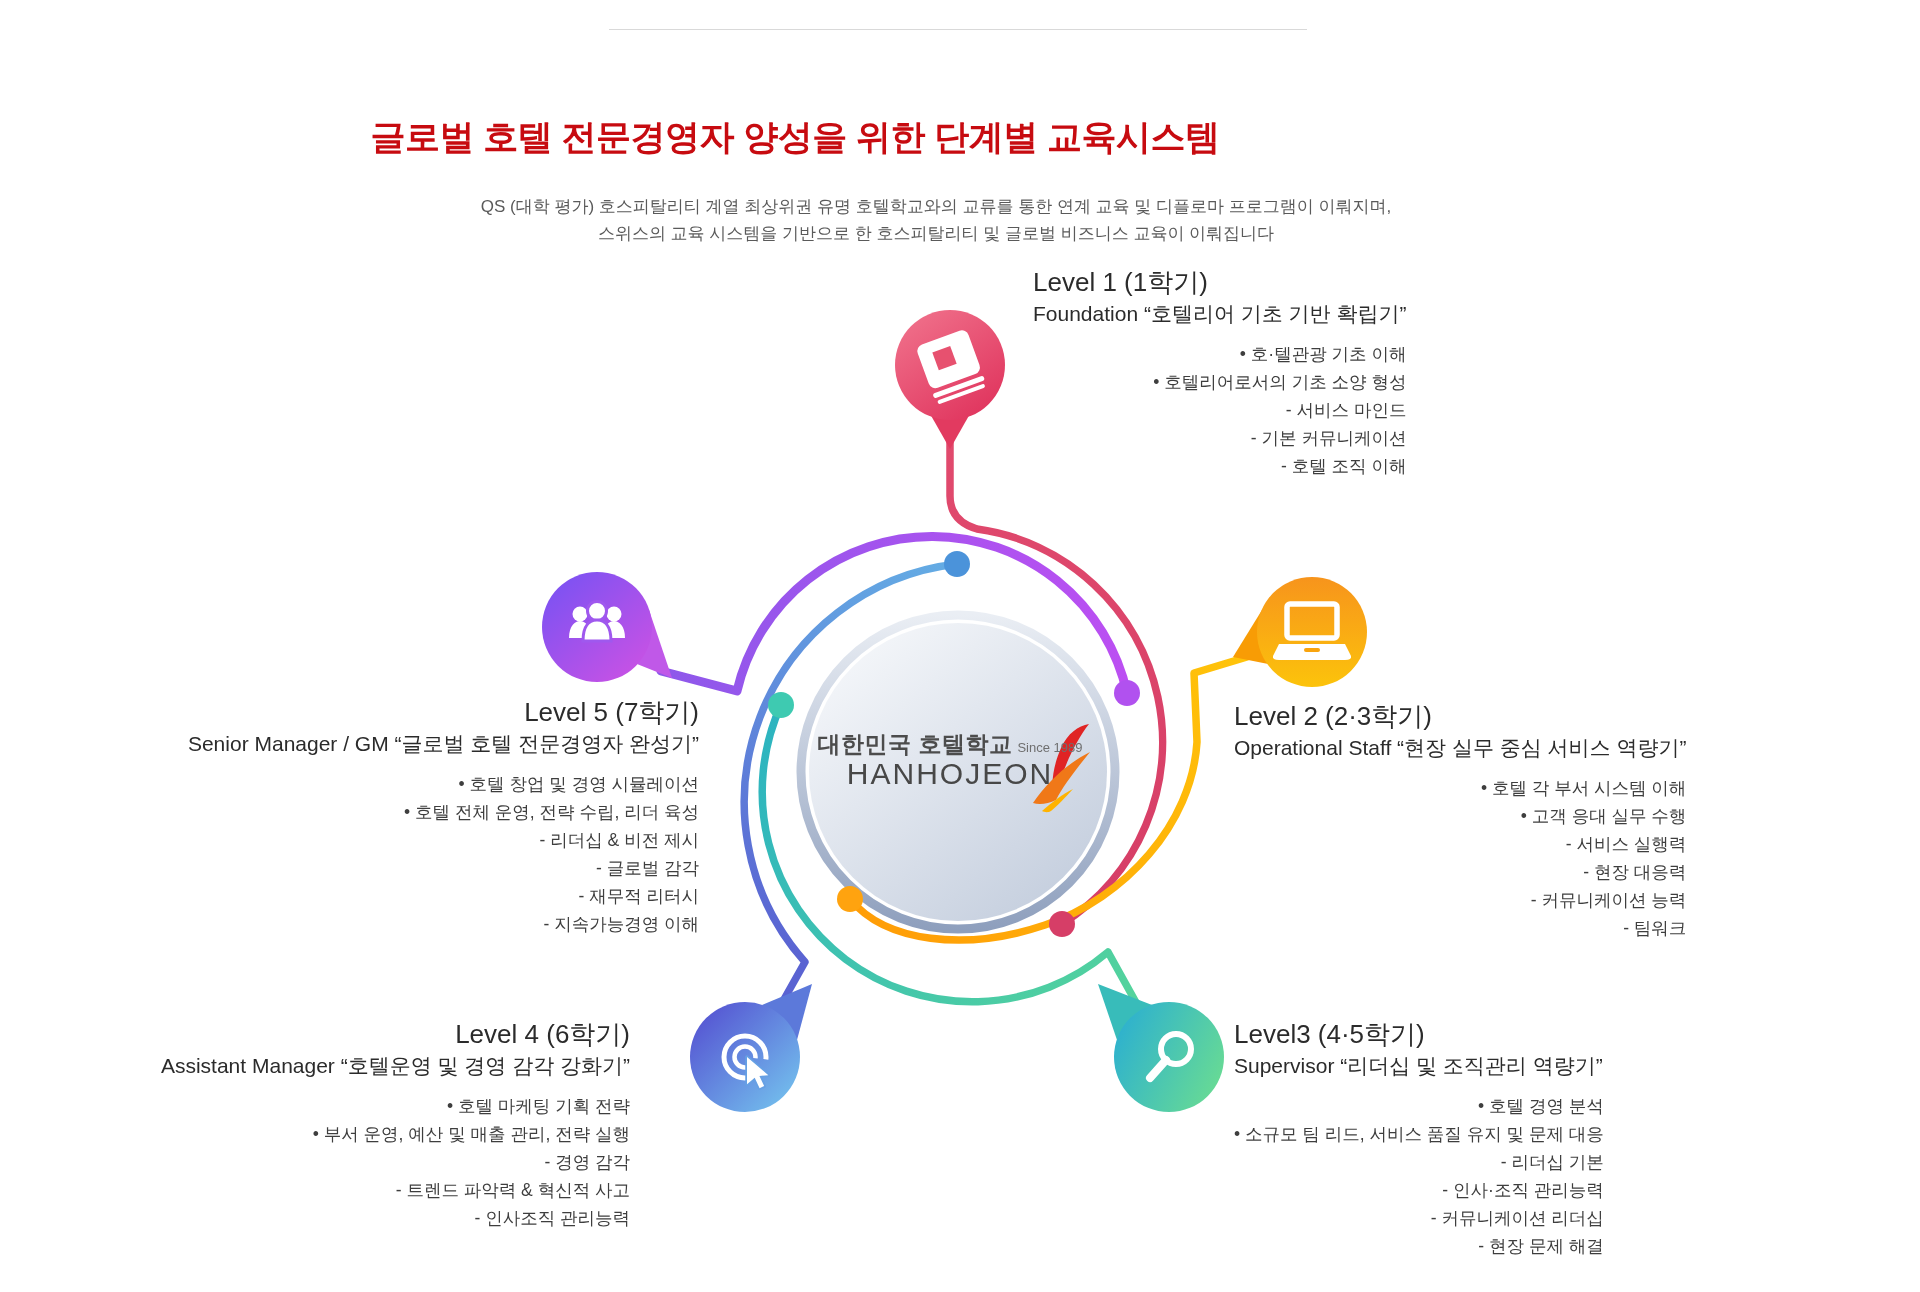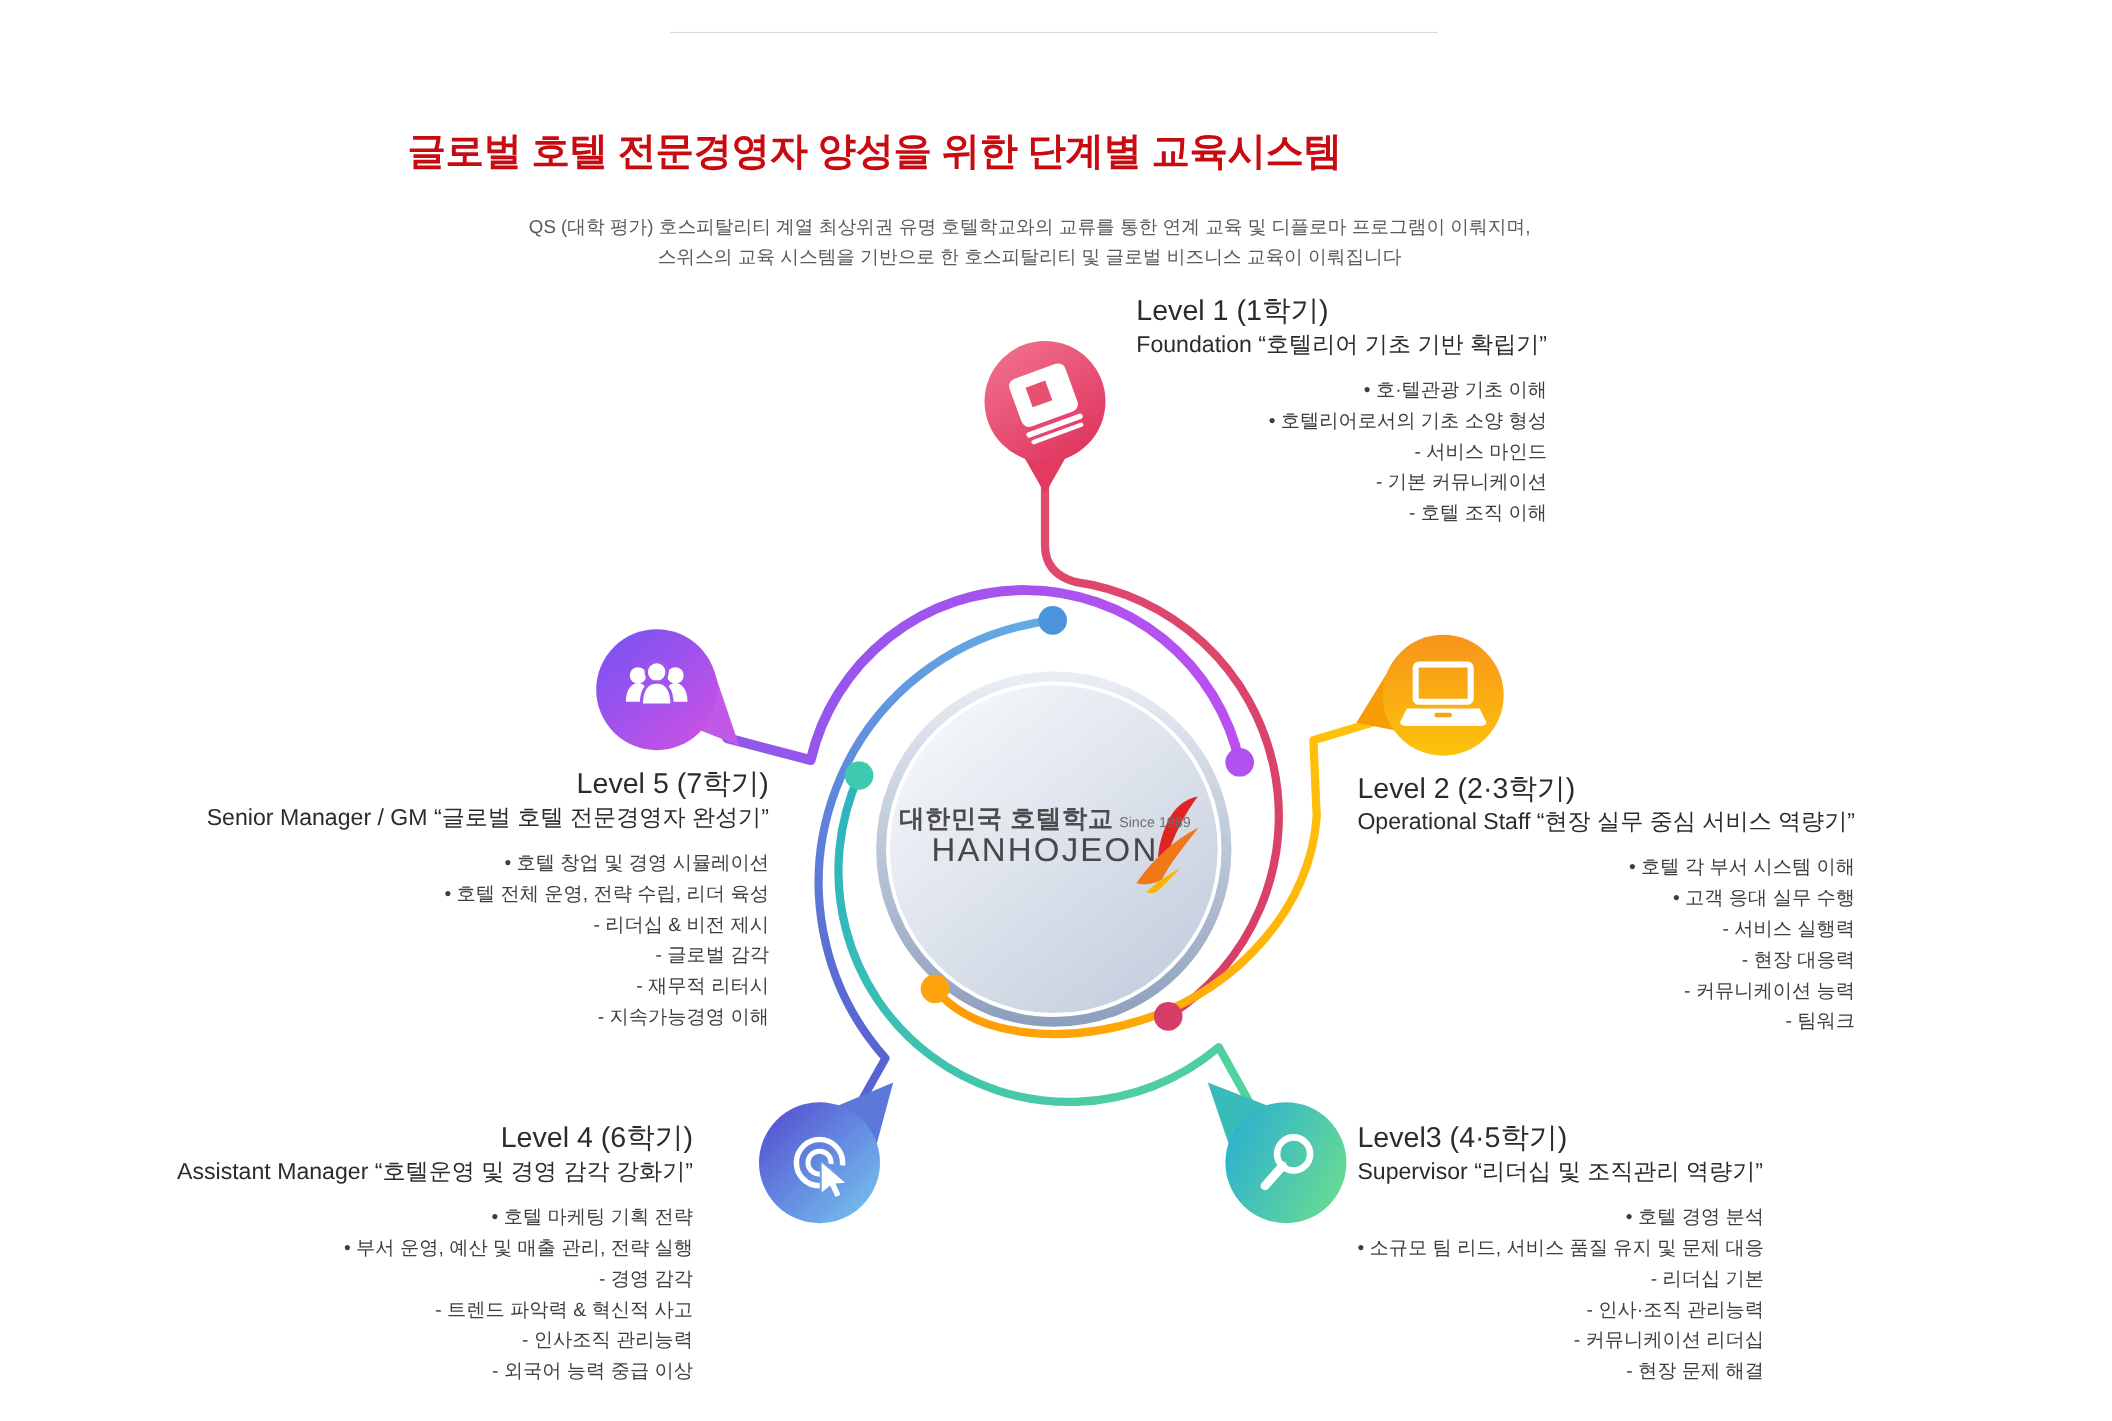--- a/index.html
+++ b/index.html
@@ -214,21 +214,20 @@
 
 <div class="lvl lvl4 right">
   <div class="t1">Level 4 (6학기)</div>
   <div class="t2">Assistant Manager “호텔운영 및 경영 감각 강화기”</div>
   <ul>
     <li>• 호텔 마케팅 기획 전략</li>
     <li>• 부서 운영, 예산 및 매출 관리, 전략 실행</li>
     <li>- 경영 감각</li>
     <li>- 트렌드 파악력 &amp; 혁신적 사고</li>
     <li>- 인사조직 관리능력</li>
-    <li>- 외국어 능력 중급 이상</li>
   </ul>
 </div>
 
 <div class="lvl lvl5 right">
   <div class="t1">Level 5 (7학기)</div>
   <div class="t2">Senior Manager / GM “글로벌 호텔 전문경영자 완성기”</div>
   <ul>
     <li>• 호텔 창업 및 경영 시뮬레이션</li>
     <li>• 호텔 전체 운영, 전략 수립, 리더 육성</li>
     <li>- 리더십 &amp; 비전 제시</li>

